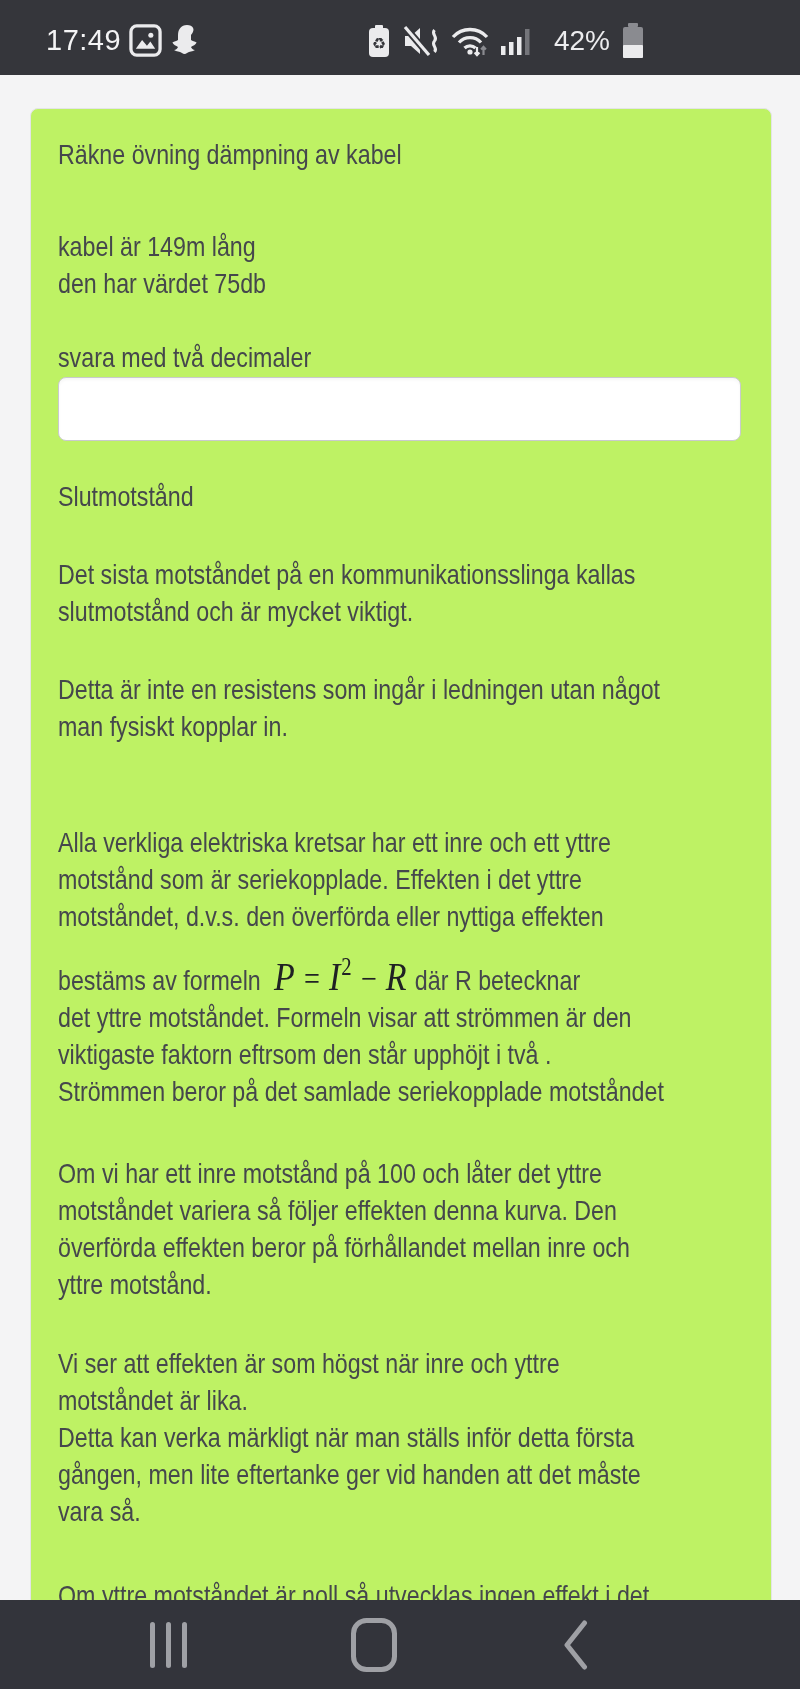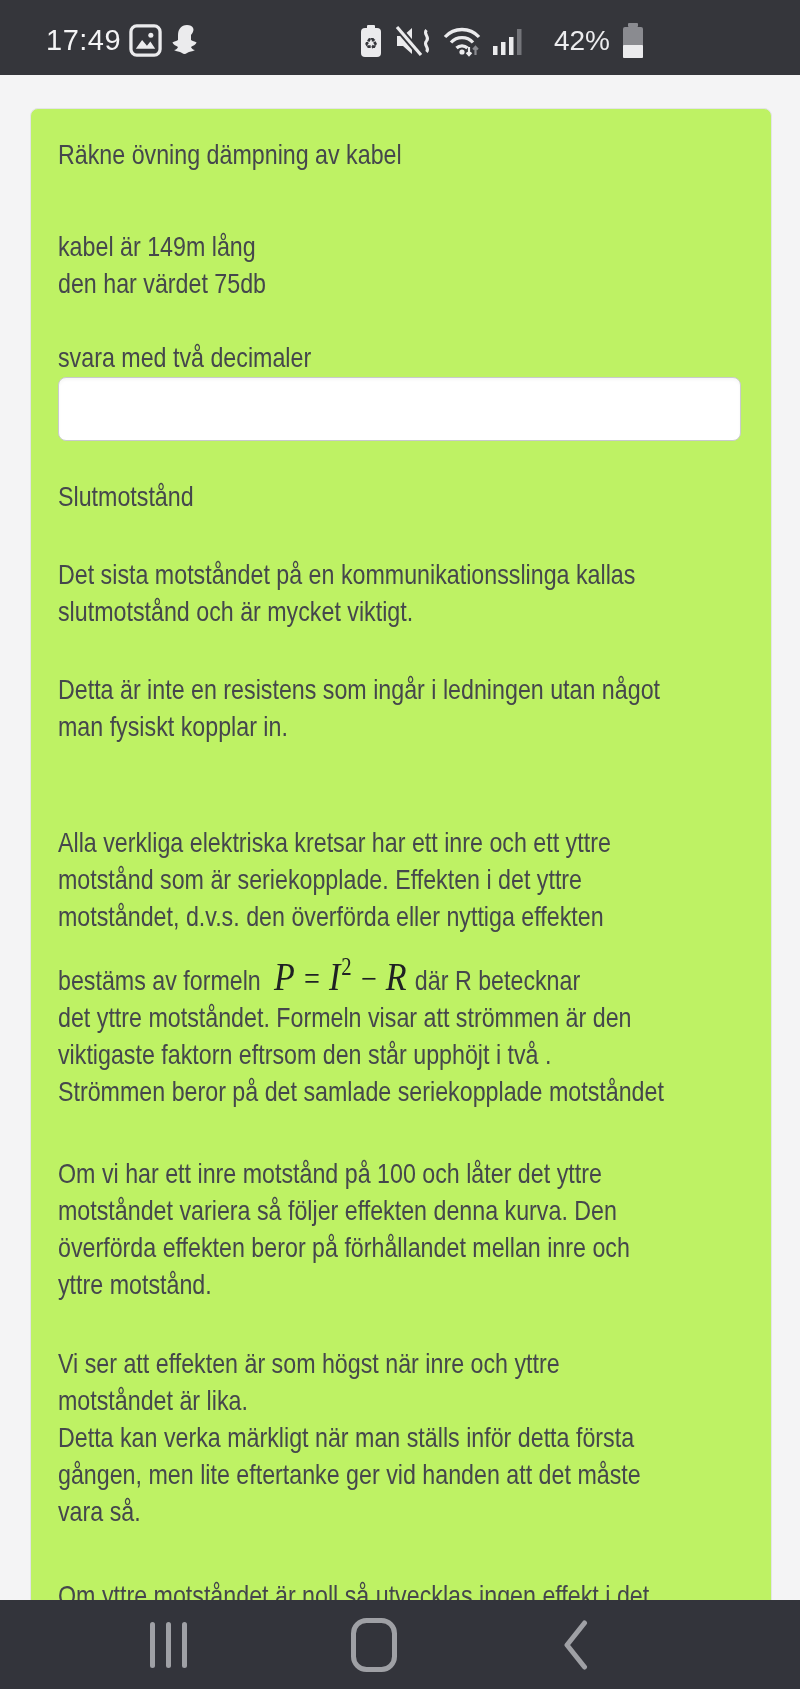--- a/index.html
+++ b/index.html
@@ -26,21 +26,21 @@
     padding: 6px 155px 0 46px;
   }
   .sb-left, .sb-right { display: flex; align-items: center; }
   .sb-left { gap: 8px; }
   .sb-right { gap: 11px; }
   .sb-time {
     color: #f4f4f5;
     font-size: 29px;
     letter-spacing: 0.5px;
   }
-  .sb-pct { color: #ececee; font-size: 28px; margin-left: 20px; }
+  .sb-pct { color: #ececee; font-size: 28px; margin-left: 12px; }
   .sb-icon { display: block; }
 
   
   .content {
     position: absolute;
     top: 75px;
     left: 0; right: 0;
     height: 1525px;
     overflow: hidden;
     background: #f4f4f5;

